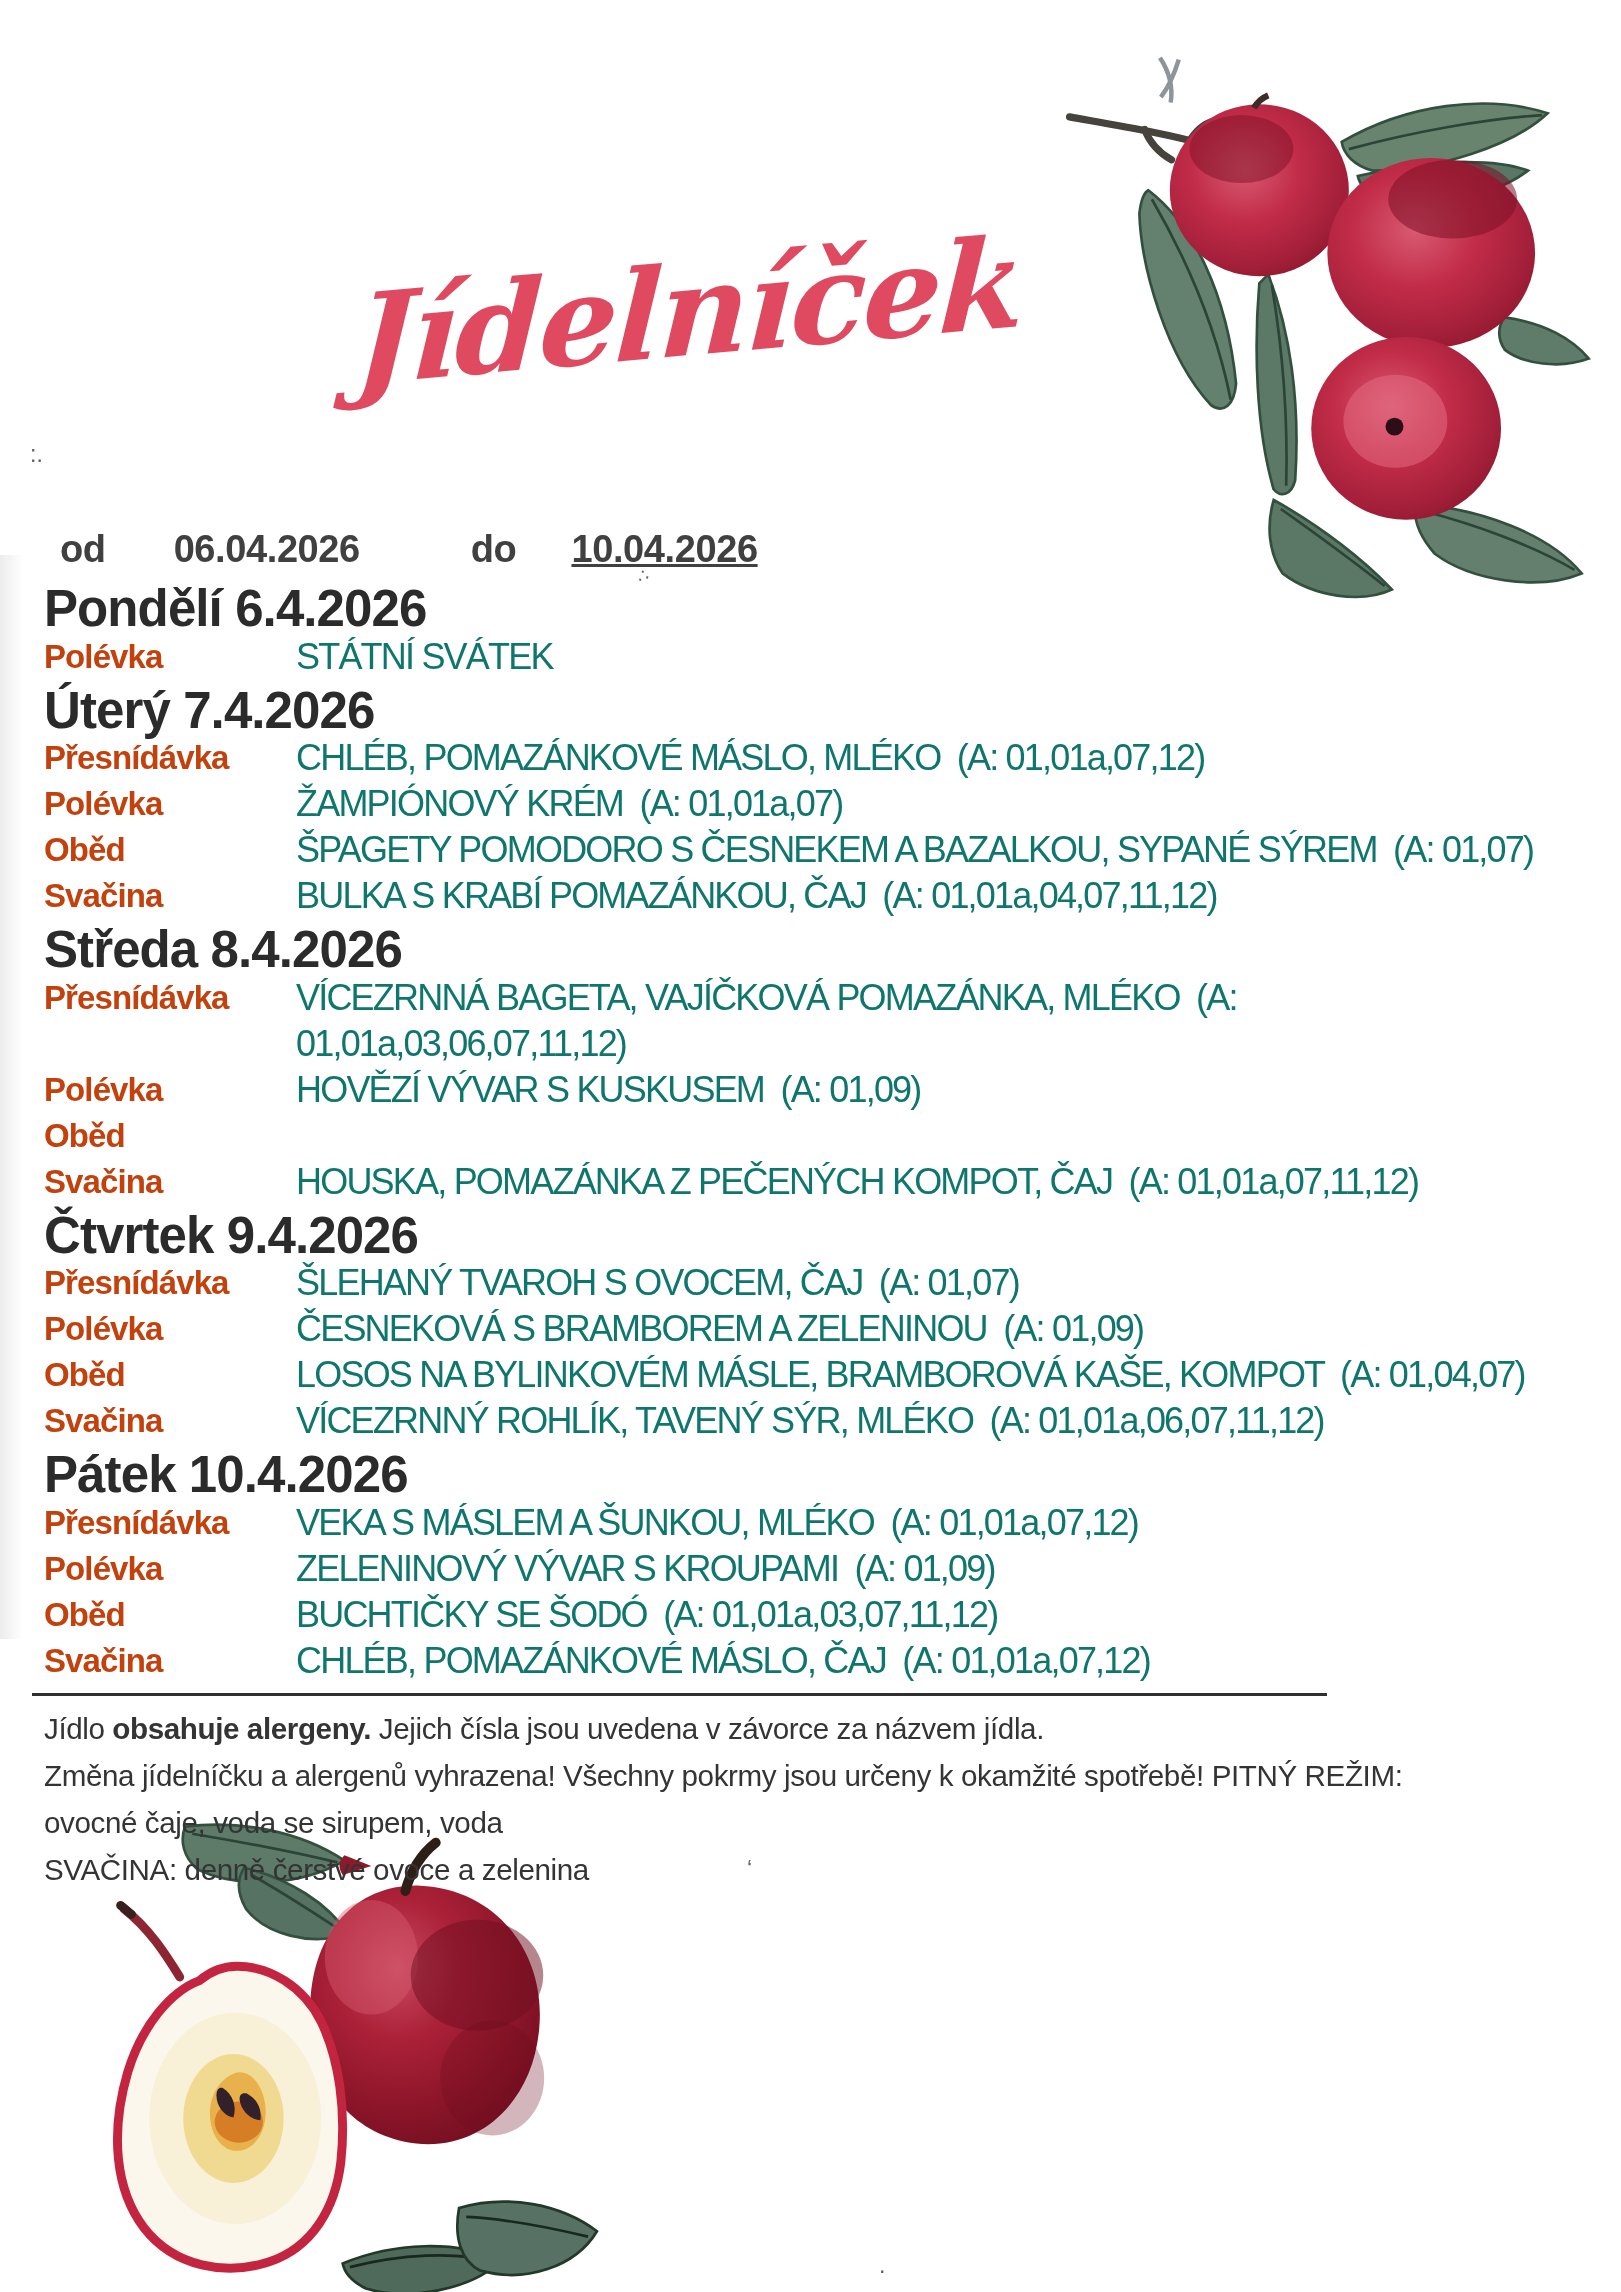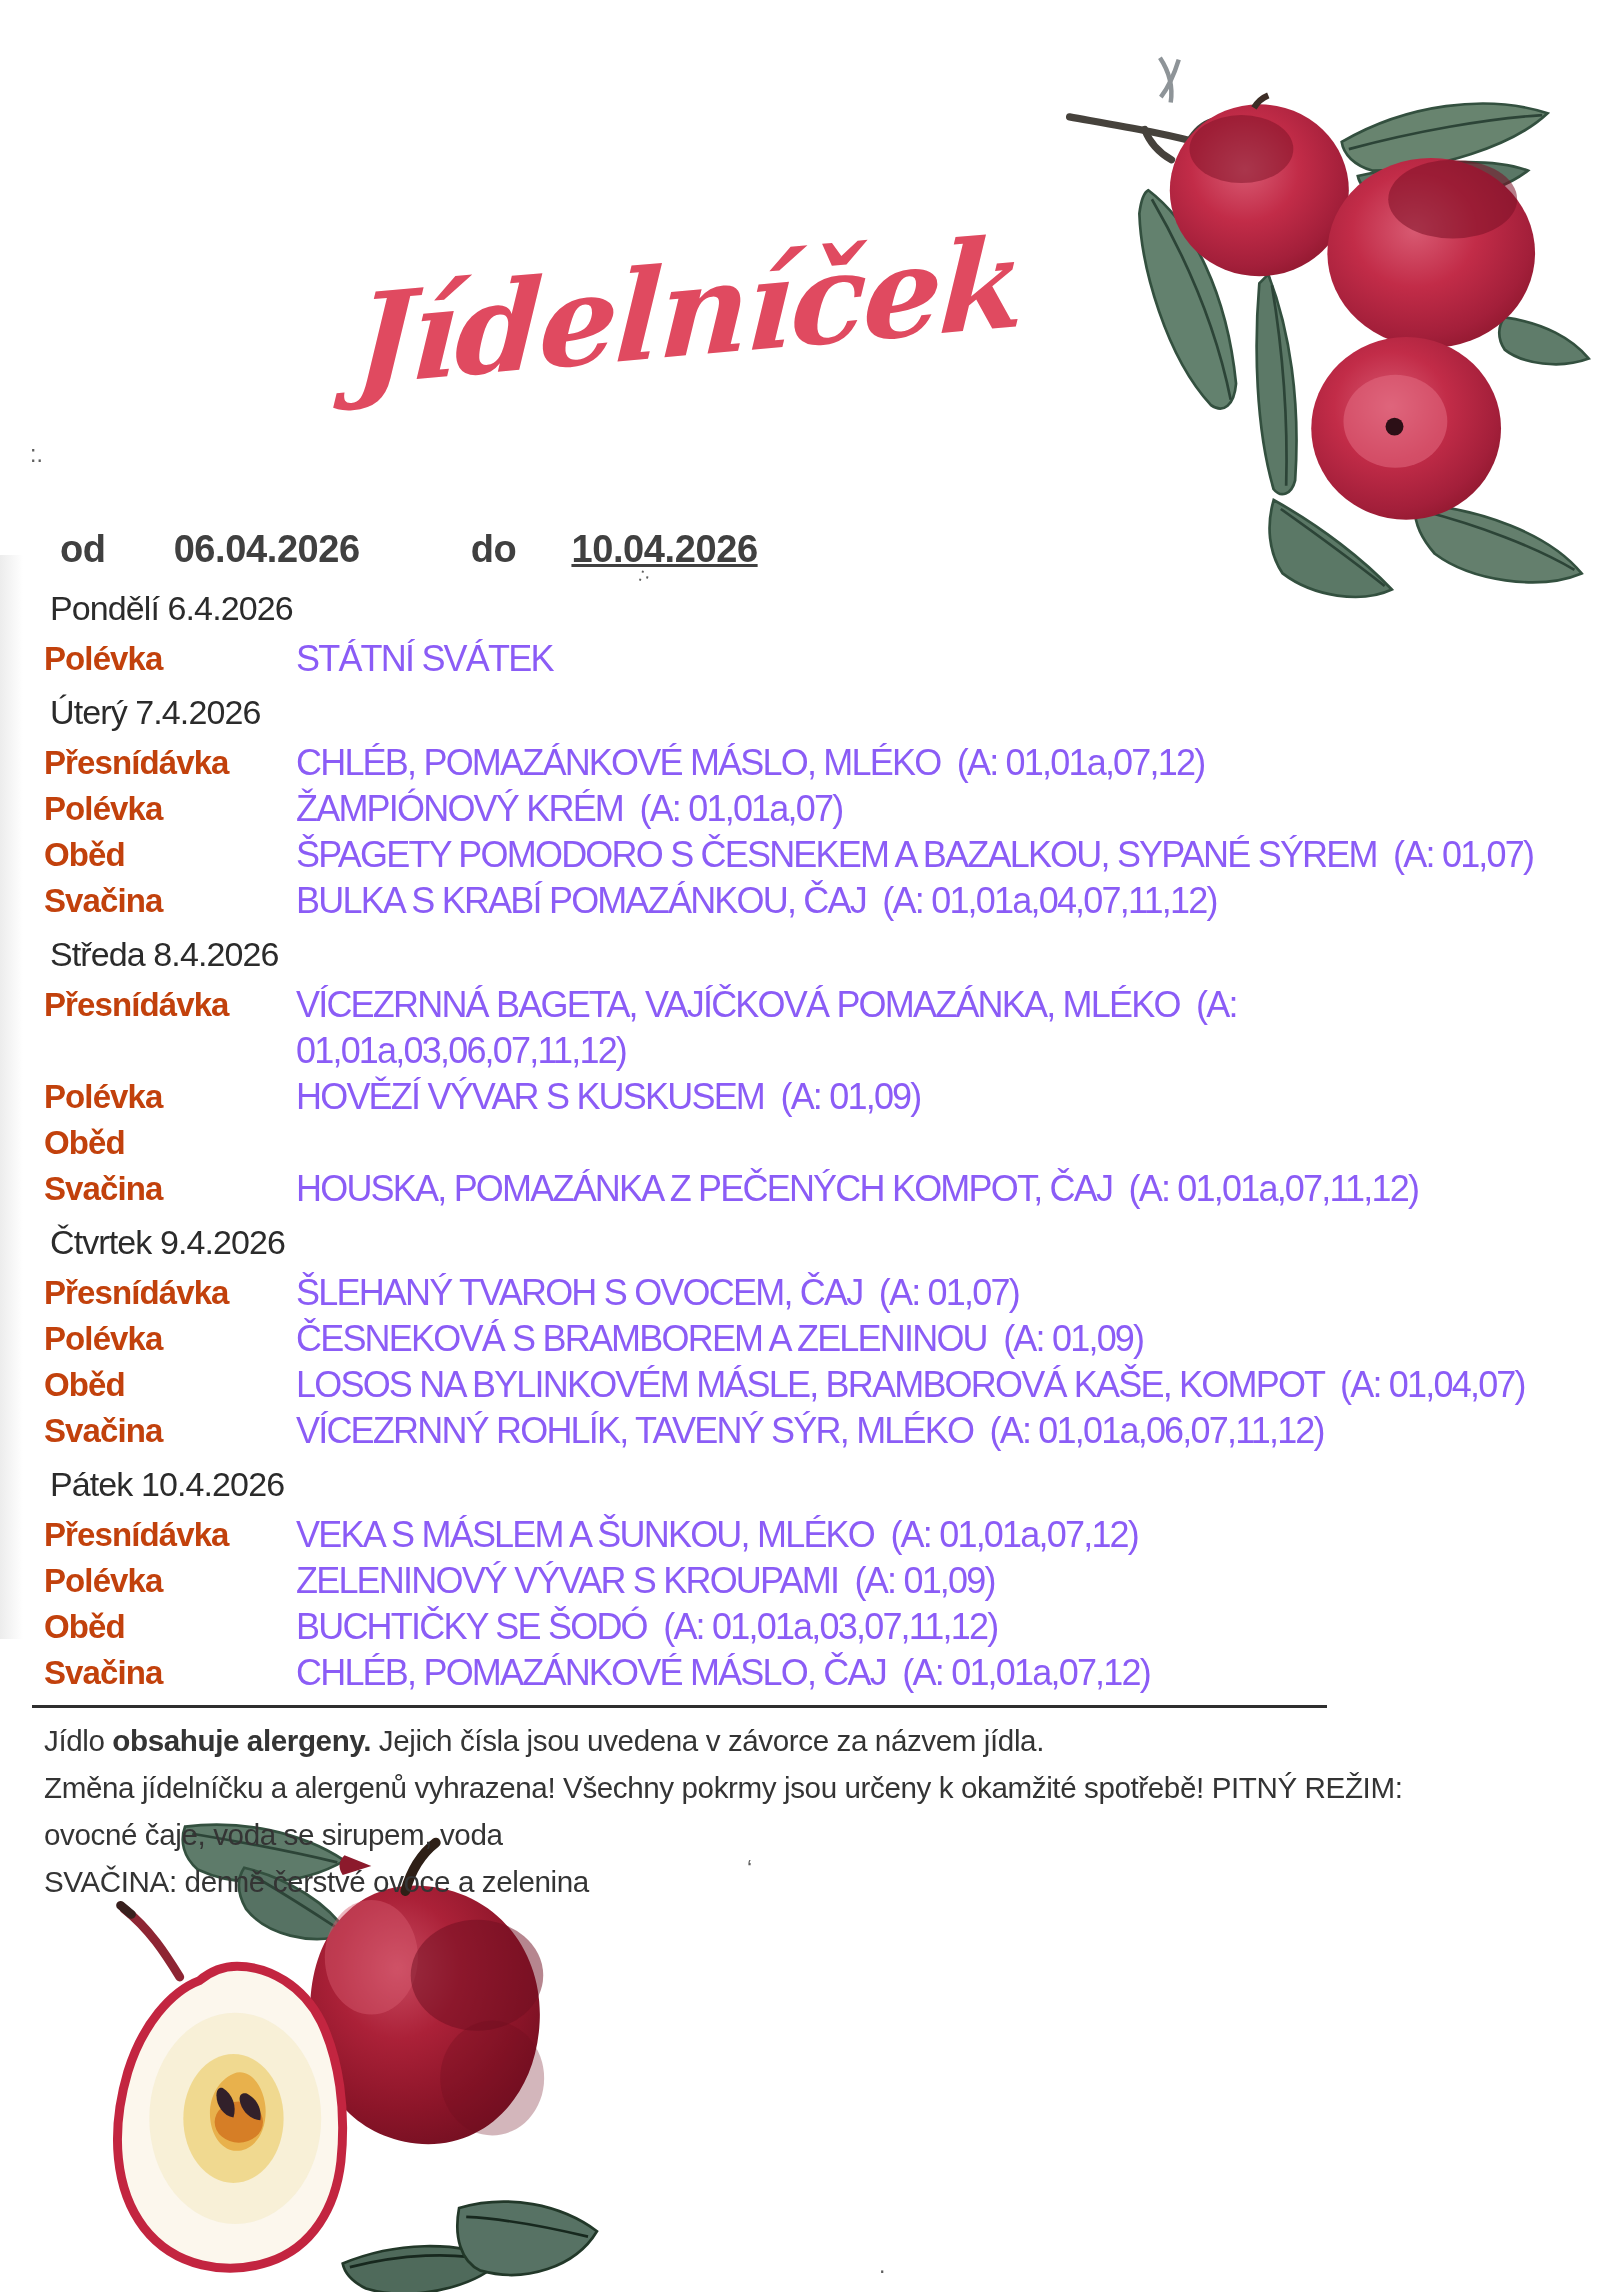--- a/index.html
+++ b/index.html
@@ -14,26 +14,26 @@
         font-family:"DejaVu Serif","Liberation Serif",serif;font-style:italic;font-weight:700;
         font-size:124px;line-height:1;color:#e04a60;letter-spacing:-2.7px;
         transform:rotate(-5deg) skewX(-8deg);transform-origin:0 50%;white-space:nowrap;}
   .content{position:relative;z-index:2;padding:0 27px 0 44px;}
   .date-row{display:flex;margin:16px;padding-top:512px;font-size:38px;font-weight:bold;
         color:#404040;letter-spacing:-0.4px;line-height:43px;gap:32px;}
   .dr-from-date{margin-left:36px;}
   .dr-to-label{margin-left:79px;}
   .dr-to-date{margin-left:23px;text-decoration:underline;}
   .day{margin-top:9px;}
-  .day-heading{margin:6px;font-size:34px;font-weight:normal;line-height:43px;letter-spacing:-0.9px;color:#2b2b2b;}
+  .day-heading{margin:0;font-size:51px;font-weight:bold;line-height:43px;letter-spacing:-0.9px;color:#2b2b2b;}
   .rows{margin-top:3.6px;}
   .row{display:flex;}
   .meal-label{flex:none;width:252px;font-size:33px;font-weight:bold;line-height:46px;
         letter-spacing:-0.9px;color:#c2410c;}
-  .meal-value{font-size:36px;line-height:46px;letter-spacing:-1.8px;color:#8b5cf6;
+  .meal-value{font-size:36px;line-height:46px;letter-spacing:-1.8px;color:#0f766e;
         max-width:1254px;white-space:pre-wrap;}
   .sep{border:none;border-top:3.6px solid #2f2f2f;width:1295px;margin:9px 0 0 -11.6px;}
   .footer{margin-top:9px;font-size:29.6px;line-height:47px;letter-spacing:-0.4px;color:#343434;}
   .footer p{margin:0;}
   .b{font-weight:bold;}
   .art{position:absolute;z-index:1;color:#5f5f5f;}
 </style>
 </head>
 <body>
 

